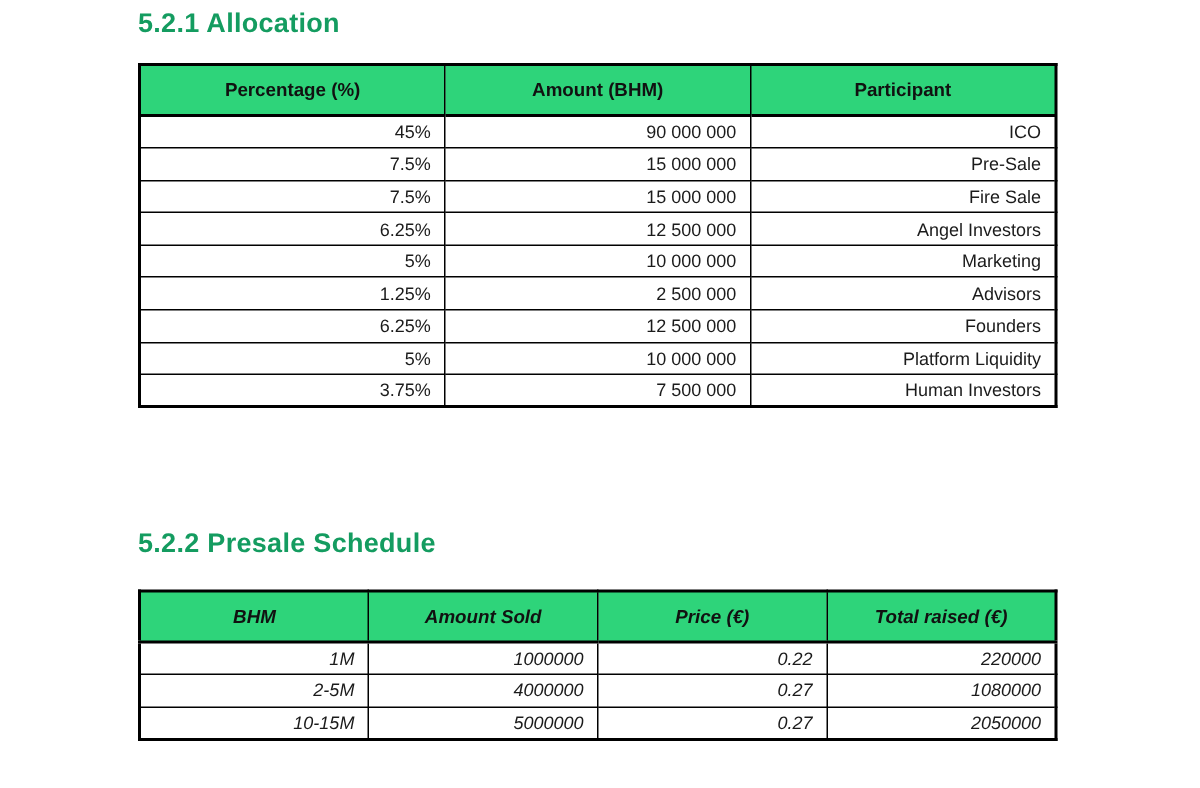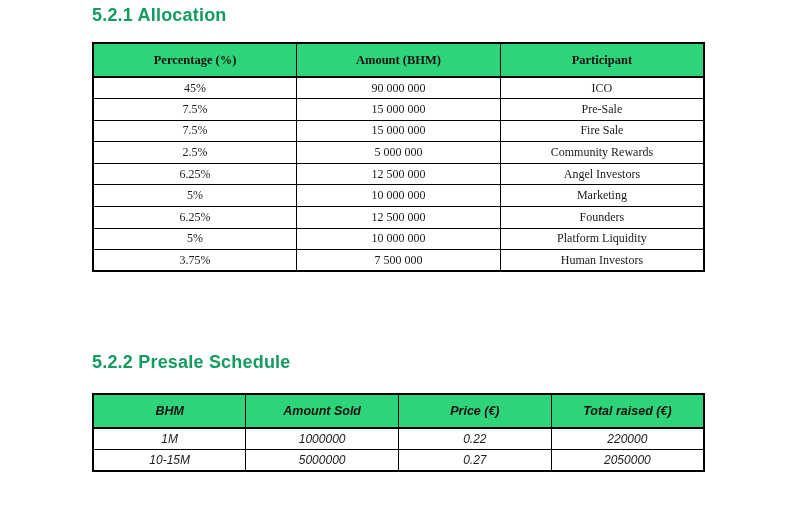--- a/index.html
+++ b/index.html
@@ -33,39 +33,39 @@
 
   table.data-table {
     position: absolute;
     left: 0;
     width: 613px;
     border-collapse: collapse;
     border: 2px solid #000000;
     table-layout: fixed;
     background: #ffffff;
   }
-  #table-allocation { top: 42px; font-family: Liberation Serif, serif; }
+  #table-allocation { top: 42px; }
   #table-presale    { top: 393px; font-style: italic; }
 
   table.data-table th {
     background: #2ED47A;
     color: #111111;
     font-size: 12.5px;
     font-weight: bold;
     text-align: center;
     vertical-align: middle;
     height: 34px;
     border: 1px solid #000000;
     border-bottom: 2px solid #000000;
     padding: 0 4px;
   }
   table.data-table td {
     color: #1b1b1b;
     font-size: 12px;
-    text-align: center;
+    text-align: right;
     vertical-align: middle;
     height: 21.6px;
     border: 1px solid #000000;
     padding: 0 9px;
     white-space: nowrap;
     overflow: hidden;
   }
   #table-allocation col { width: 33.33%; }
   #table-presale    col { width: 25%; }
 </style>
@@ -100,33 +100,33 @@
             <td>7.5%</td>
             <td>15 000 000</td>
             <td>Pre-Sale</td>
           </tr>
           <tr>
             <td>7.5%</td>
             <td>15 000 000</td>
             <td>Fire Sale</td>
           </tr>
           <tr>
-            <td>2.5%</td>
-            <td>5 000 000</td>
-            <td>Community Rewards</td>
-          </tr>
-          <tr>
             <td>6.25%</td>
             <td>12 500 000</td>
             <td>Angel Investors</td>
           </tr>
           <tr>
             <td>5%</td>
             <td>10 000 000</td>
             <td>Marketing</td>
+          </tr>
+          <tr>
+            <td>1.25%</td>
+            <td>2 500 000</td>
+            <td>Advisors</td>
           </tr>
           <tr>
             <td>6.25%</td>
             <td>12 500 000</td>
             <td>Founders</td>
           </tr>
           <tr>
             <td>5%</td>
             <td>10 000 000</td>
             <td>Platform Liquidity</td>
@@ -157,20 +157,26 @@
           </tr>
         </thead>
         <tbody>
           <tr>
             <td>1M</td>
             <td>1000000</td>
             <td>0.22</td>
             <td>220000</td>
           </tr>
           <tr>
+            <td>2-5M</td>
+            <td>4000000</td>
+            <td>0.27</td>
+            <td>1080000</td>
+          </tr>
+          <tr>
             <td>10-15M</td>
             <td>5000000</td>
             <td>0.27</td>
             <td>2050000</td>
           </tr>
         </tbody>
       </table>
 
   </div>
 </div>

